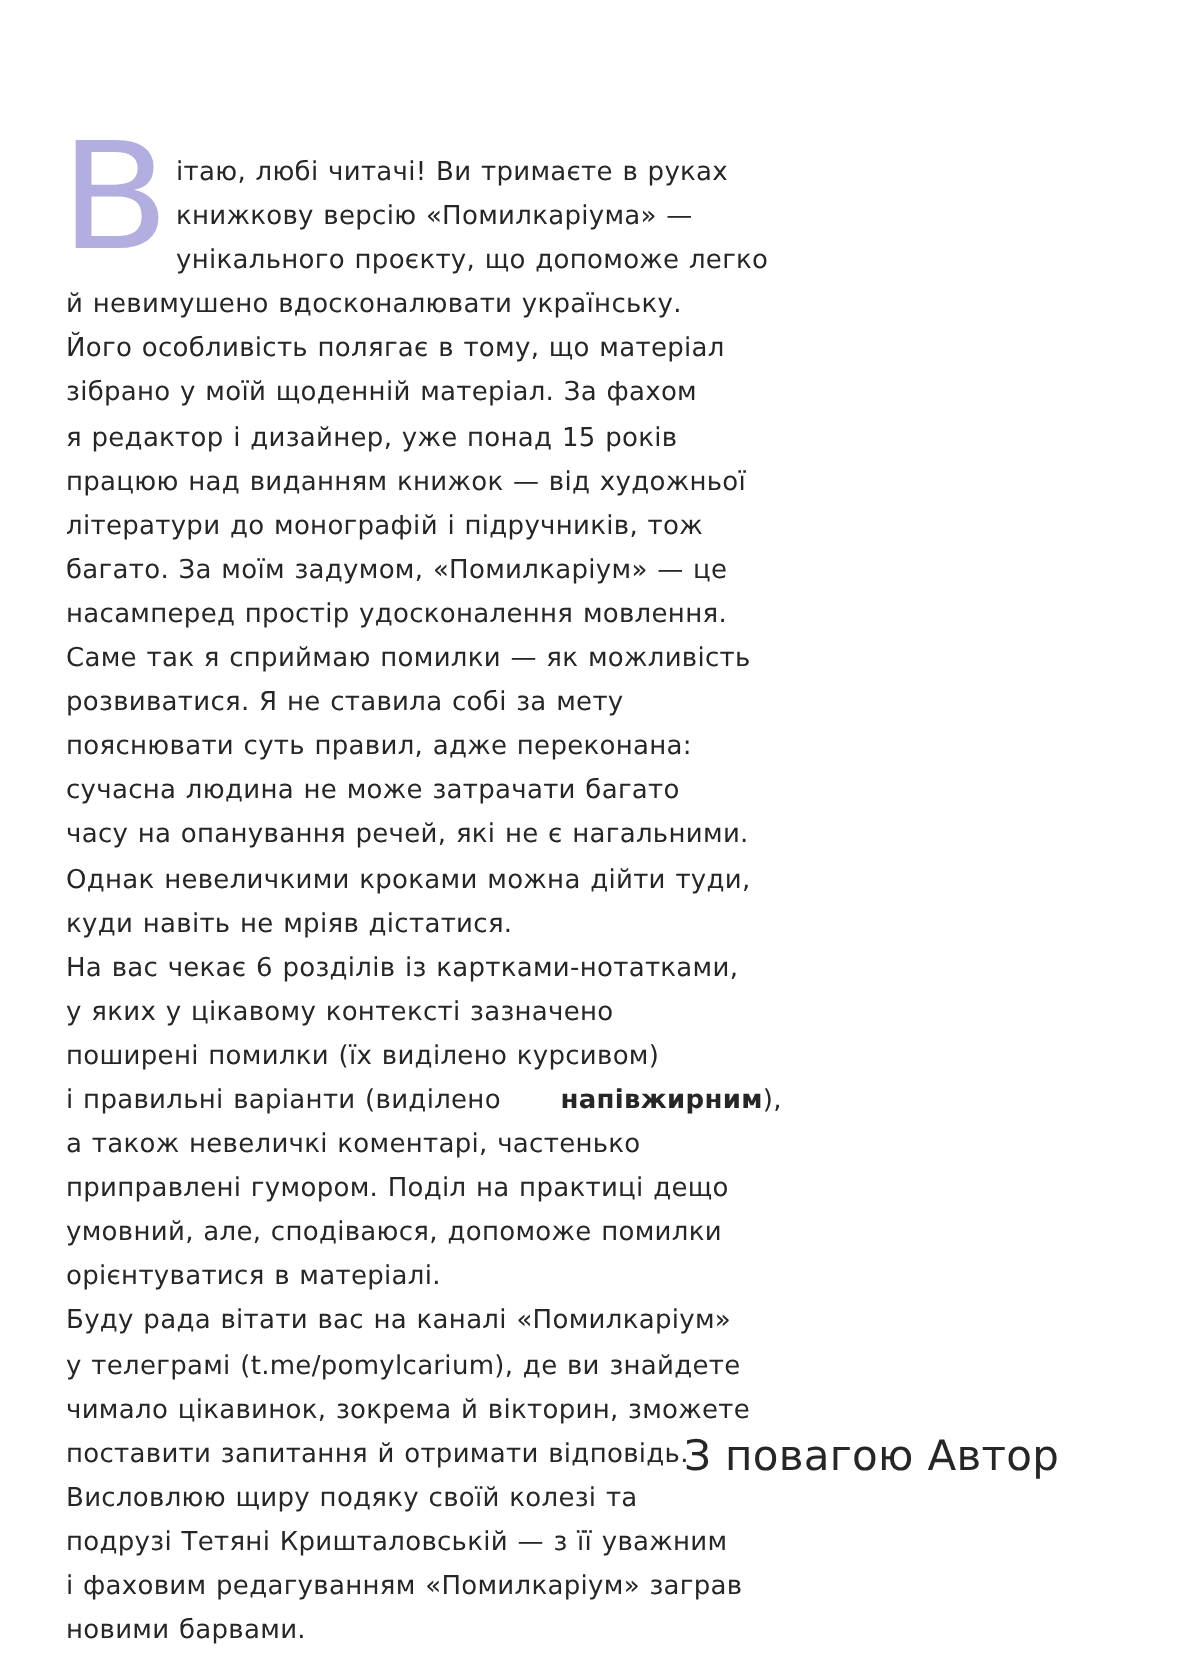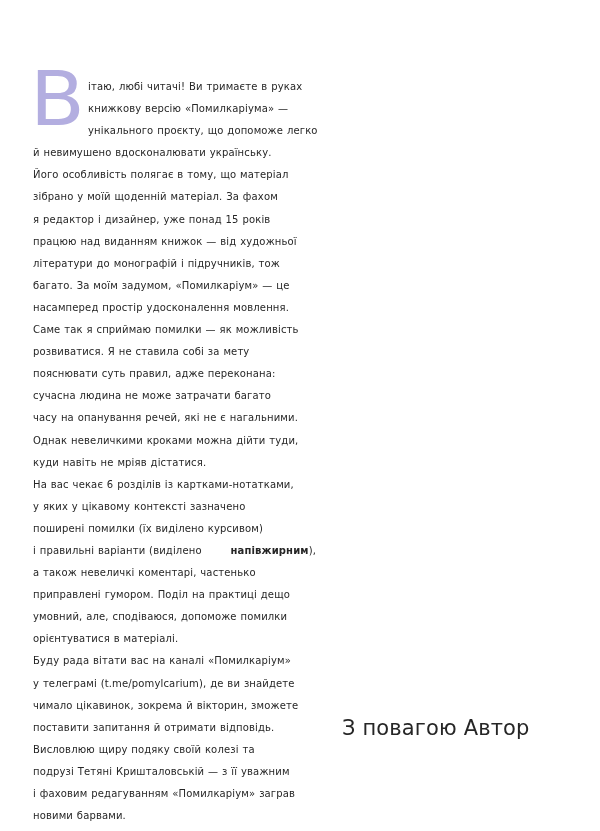--- a/index.html
+++ b/index.html
@@ -17,21 +17,21 @@
     }
     .page {
       position: absolute;
       left: 33px;
       top: 76px;
       width: 490px;
     }
     .line {
       display: block;
       white-space: nowrap;
-      font-size: 10px;
+      font-size: 13px;
       line-height: 22.1px;
       height: 22.1px;
       letter-spacing: 0.15px;
       word-spacing: 0.5px;
     }
     .indented {
       padding-left: 55px;
     }
     .dropcap {
       position: absolute;

